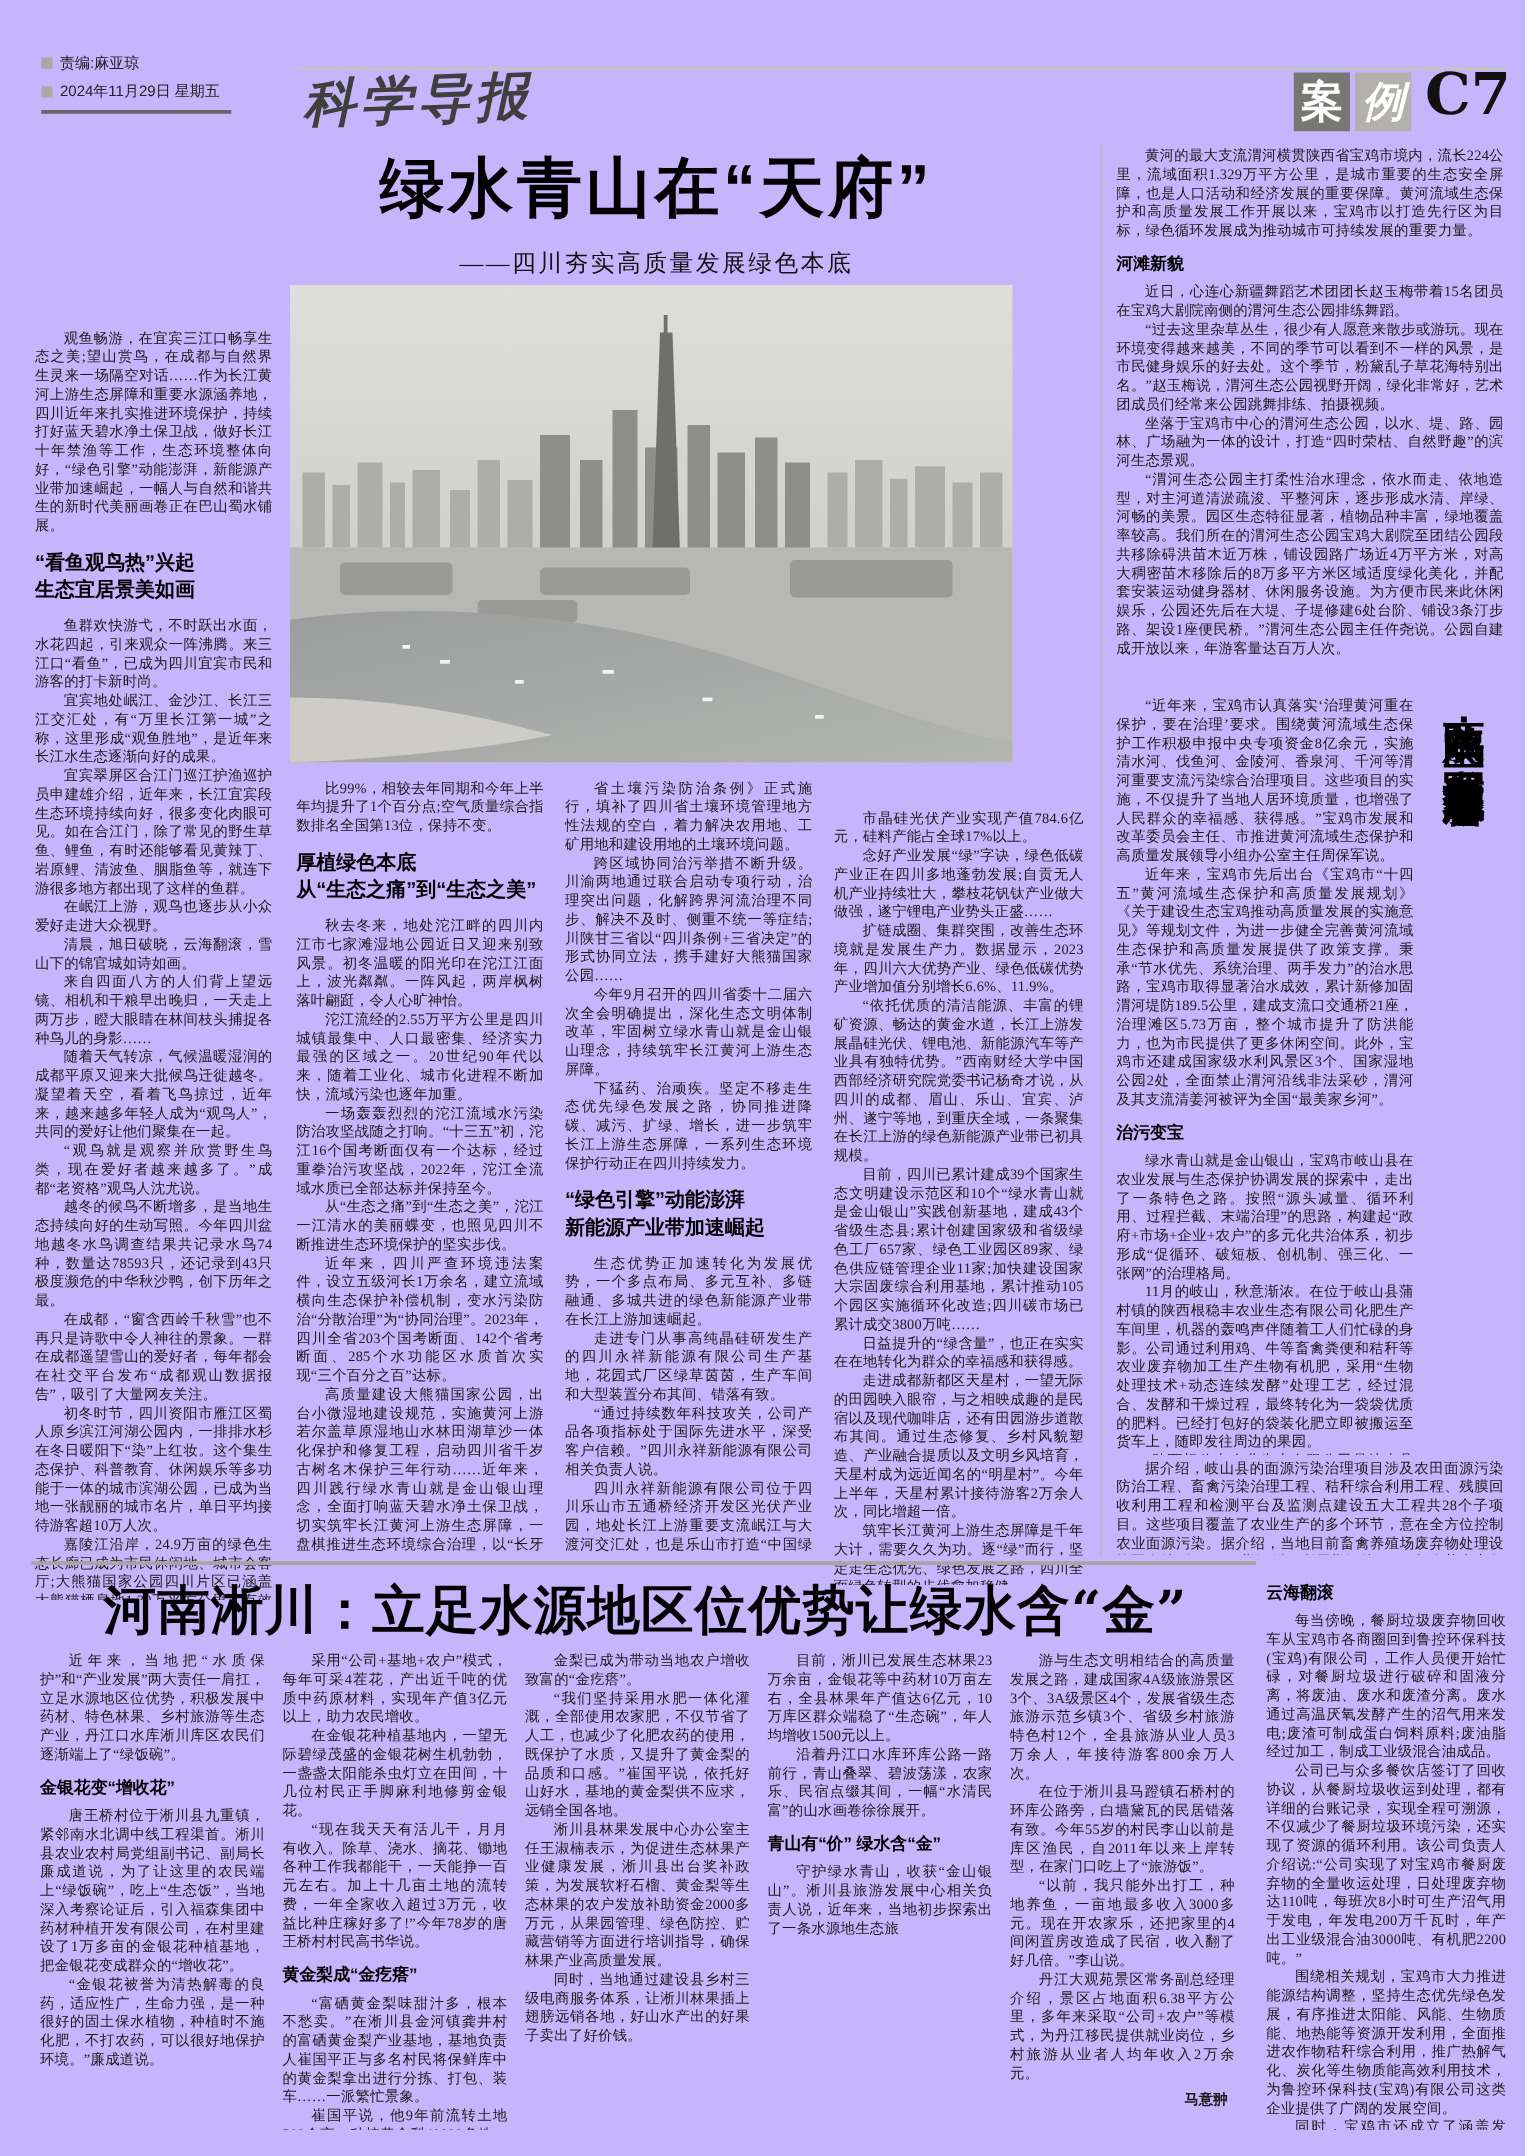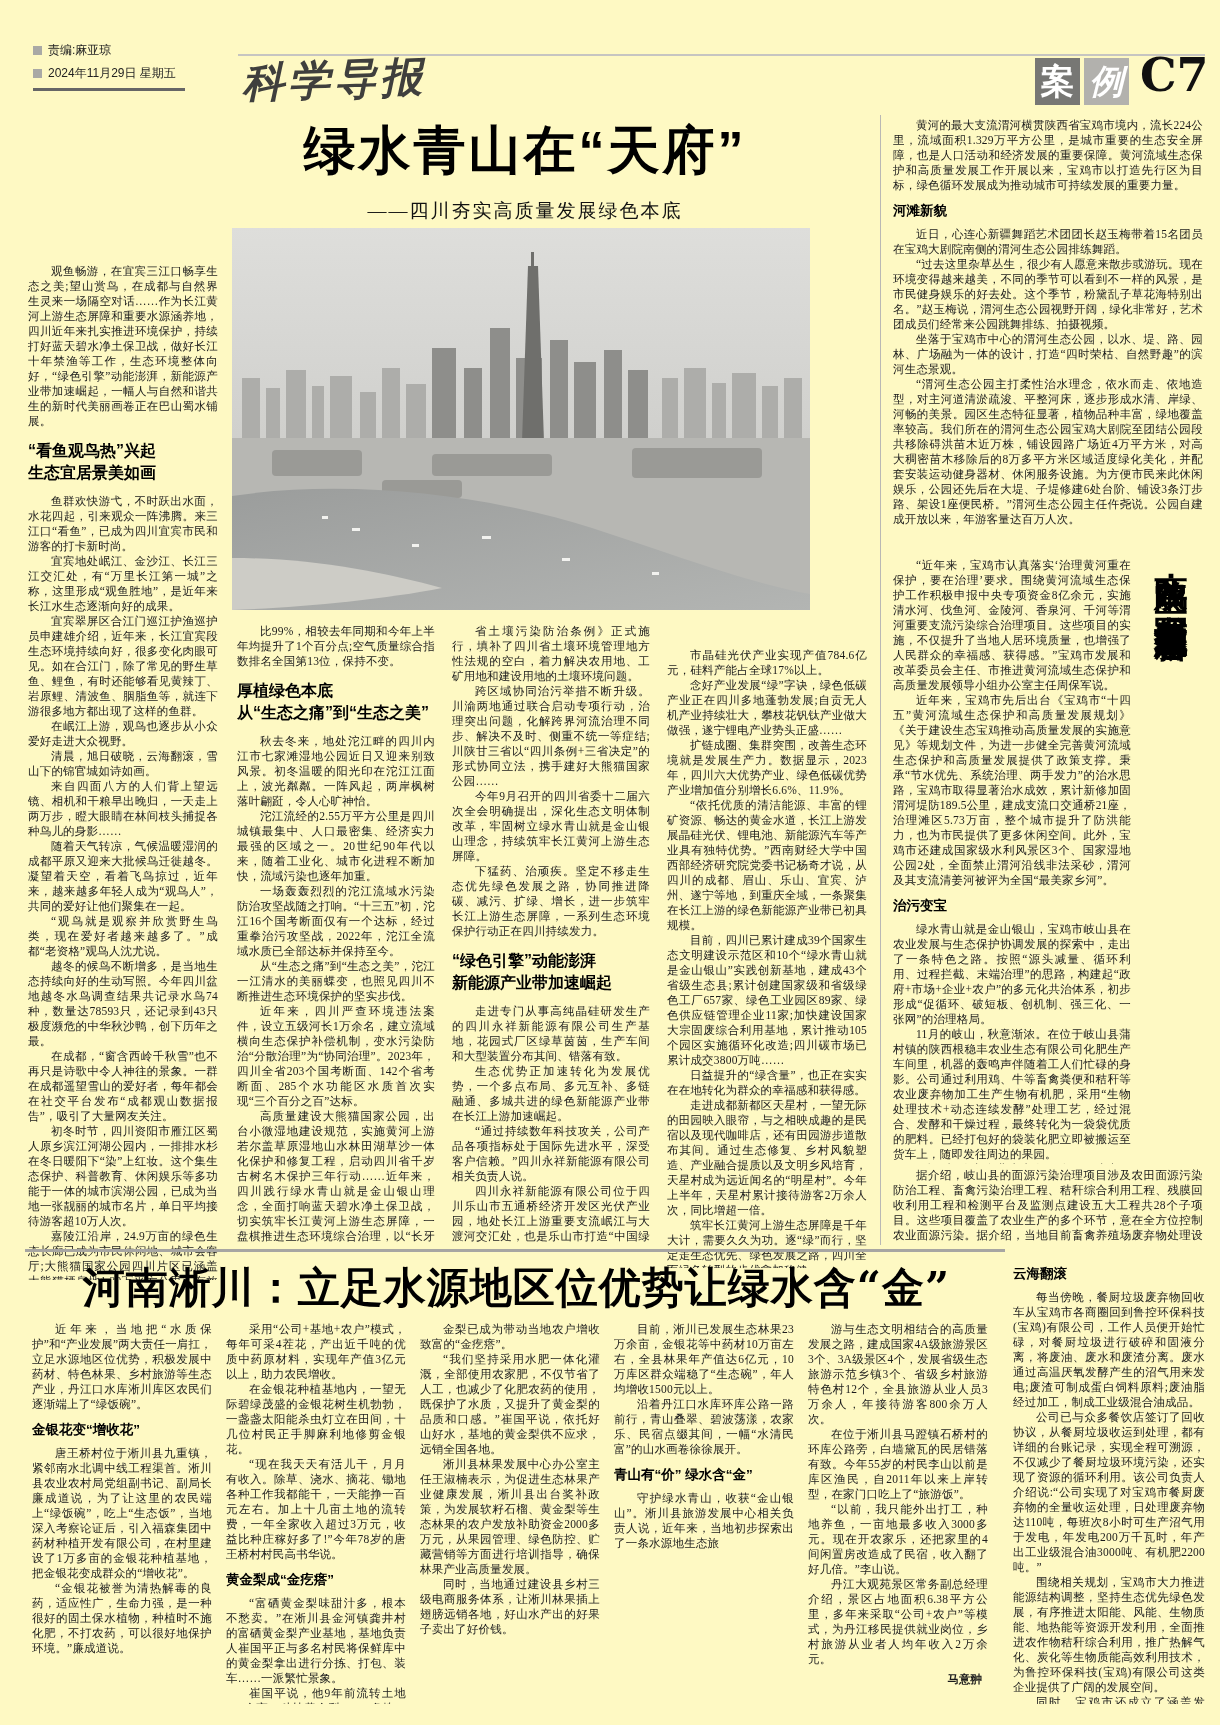--- a/index.html
+++ b/index.html
@@ -1,16 +1,16 @@
 <!DOCTYPE html>
 <html><head>
 <meta charset="utf-8">
 <style>
   html,body{margin:0;padding:0;background:#dddcd8;}
-  .page{position:relative;width:1220px;height:1725px;margin:0 auto;background:#fef9c3;
+  .page{position:relative;width:1220px;height:1725px;margin:0 auto;background:#c4b5fd;
         font-family:"Liberation Serif","DejaVu Serif",serif;color:#1b1b1b;overflow:hidden;}
   .abs{position:absolute;}
   
   .ed-line{font-size:12px;color:#222;display:flex;align-items:center;gap:6px;margin-bottom:6px;
            font-family:"Liberation Sans",sans-serif;}
   .sq{width:9px;height:9px;background:#a9a9a5;display:inline-block;flex:0 0 auto;}
   .ed-rule{width:152px;height:3px;background:#666;margin-top:4px;}
   .masthead{font-family:"DejaVu Serif",serif;font-weight:bold;font-style:italic;font-size:42px;
             color:#3f3f3d;transform:rotate(-2deg);letter-spacing:4px;}
   .toprule{height:2px;background:#c6c5c1;}
@@ -162,22 +162,22 @@
       <p class="para">近年来，四川严查环境违法案件，设立五级河长1万余名，建立流域横向生态保护补偿机制，变水污染防治“分散治理”为“协同治理”。2023年，四川全省203个国考断面、142个省考断面、285个水功能区水质首次实现“三个百分之百”达标。</p>
       <p class="para">高质量建设大熊猫国家公园，出台小微湿地建设规范，实施黄河上游若尔盖草原湿地山水林田湖草沙一体化保护和修复工程，启动四川省千岁古树名木保护三年行动……近年来，四川践行绿水青山就是金山银山理念，全面打响蓝天碧水净土保卫战，切实筑牢长江黄河上游生态屏障，一盘棋推进生态环境综合治理，以“长牙齿”的硬措施保护环境。</p>
     </div>
   <div class="abs col" style="left:452px;top:624px;width:198px;height:620px;">
       <p class="para">省土壤污染防治条例》正式施行，填补了四川省土壤环境管理地方性法规的空白，着力解决农用地、工矿用地和建设用地的土壤环境问题。</p>
       <p class="para">跨区域协同治污举措不断升级。川渝两地通过联合启动专项行动，治理突出问题，化解跨界河流治理不同步、解决不及时、侧重不统一等症结;川陕甘三省以“四川条例+三省决定”的形式协同立法，携手建好大熊猫国家公园……</p>
       <p class="para">今年9月召开的四川省委十二届六次全会明确提出，深化生态文明体制改革，牢固树立绿水青山就是金山银山理念，持续筑牢长江黄河上游生态屏障。</p>
       <p class="para">下猛药、治顽疾。坚定不移走生态优先绿色发展之路，协同推进降碳、减污、扩绿、增长，进一步筑牢长江上游生态屏障，一系列生态环境保护行动正在四川持续发力。</p>
       <div class="sec-head">“绿色引擎”动能澎湃
 新能源产业带加速崛起</div>
+      <p class="para">生态优势正加速转化为发展优势，一个多点布局、多元互补、多链融通、多城共进的绿色新能源产业带在长江上游加速崛起。</p>
       <p class="para">走进专门从事高纯晶硅研发生产的四川永祥新能源有限公司生产基地，花园式厂区绿草茵茵，生产车间和大型装置分布其间、错落有致。</p>
-      <p class="para">生态优势正加速转化为发展优势，一个多点布局、多元互补、多链融通、多城共进的绿色新能源产业带在长江上游加速崛起。</p>
       <p class="para">“通过持续数年科技攻关，公司产品各项指标处于国际先进水平，深受客户信赖。”四川永祥新能源有限公司相关负责人说。</p>
       <p class="para">四川永祥新能源有限公司位于四川乐山市五通桥经济开发区光伏产业园，地处长江上游重要支流岷江与大渡河交汇处，也是乐山市打造“中国绿色硅谷”的核心区，目前全球晶硅光伏领域10家头部企业已有半数在这里布局。2023年，乐山</p>
     </div>
   <div class="abs col" style="left:667px;top:648px;width:200px;height:620px;">
       <p class="para">市晶硅光伏产业实现产值784.6亿元，硅料产能占全球17%以上。</p>
       <p class="para">念好产业发展“绿”字诀，绿色低碳产业正在四川多地蓬勃发展;自贡无人机产业持续壮大，攀枝花钒钛产业做大做强，遂宁锂电产业势头正盛……</p>
       <p class="para">扩链成圈、集群突围，改善生态环境就是发展生产力。数据显示，2023年，四川六大优势产业、绿色低碳优势产业增加值分别增长6.6%、11.9%。</p>
       <p class="para">“依托优质的清洁能源、丰富的锂矿资源、畅达的黄金水道，长江上游发展晶硅光伏、锂电池、新能源汽车等产业具有独特优势。”西南财经大学中国西部经济研究院党委书记杨奇才说，从四川的成都、眉山、乐山、宜宾、泸州、遂宁等地，到重庆全域，一条聚集在长江上游的绿色新能源产业带已初具规模。</p>
       <p class="para">目前，四川已累计建成39个国家生态文明建设示范区和10个“绿水青山就是金山银山”实践创新基地，建成43个省级生态县;累计创建国家级和省级绿色工厂657家、绿色工业园区89家、绿色供应链管理企业11家;加快建设国家大宗固废综合利用基地，累计推动105个园区实施循环化改造;四川碳市场已累计成交3800万吨……</p>
       <p class="para">日益提升的“绿含量”，也正在实实在在地转化为群众的幸福感和获得感。</p>

